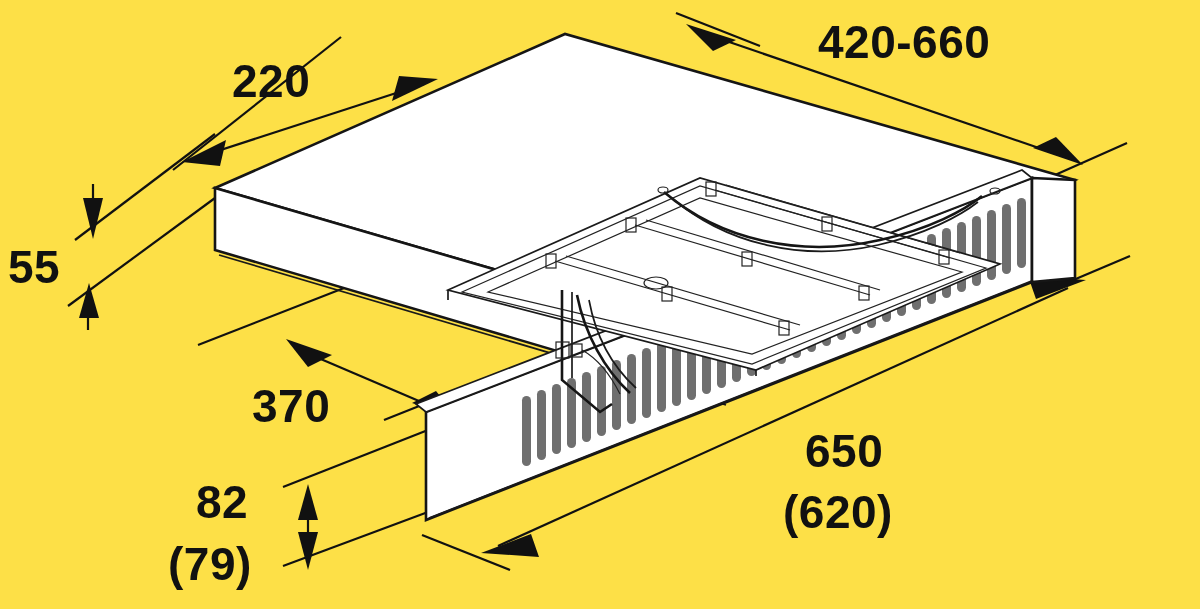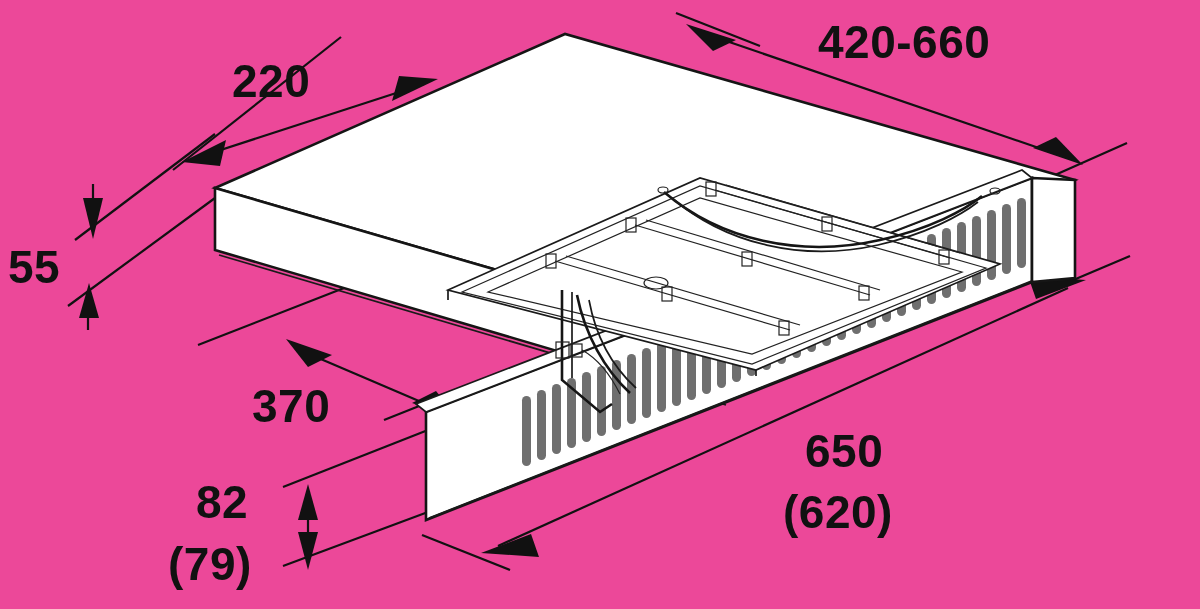--- a/index.html
+++ b/index.html
@@ -10,21 +10,21 @@
   body {
     width: 1200px;
     height: 609px;
     font-family: "Liberation Sans", sans-serif;
     overflow: hidden;
   }
   #drawing-root {
     position: relative;
     width: 1200px;
     height: 609px;
-    background: #ec4899;
+    background: #fde047;
   }
   svg.tech-drawing {
     display: block;
     width: 1200px;
     height: 609px;
   }
   .outline {
     fill: none;
     stroke: #151515;
     stroke-width: 2.6;

